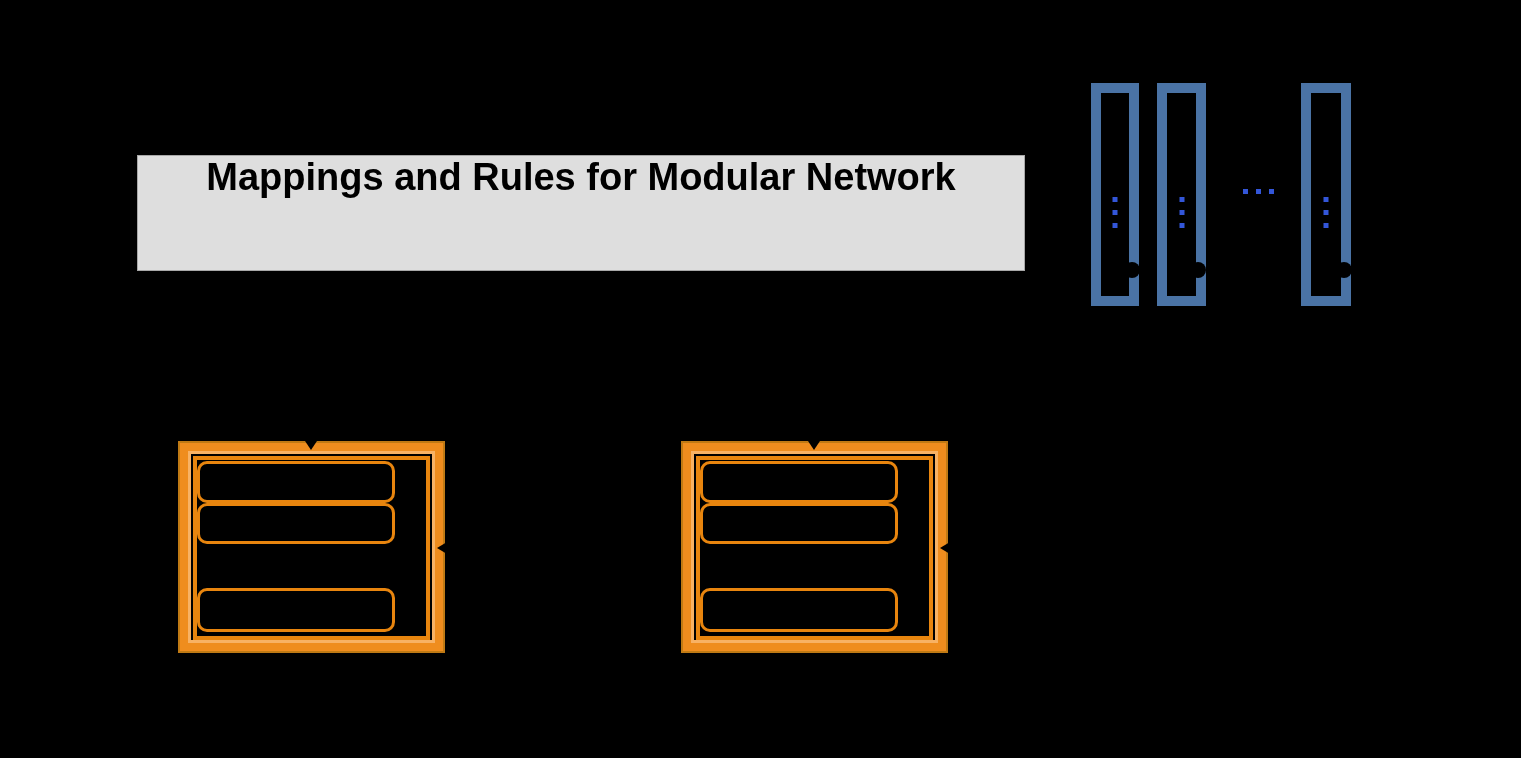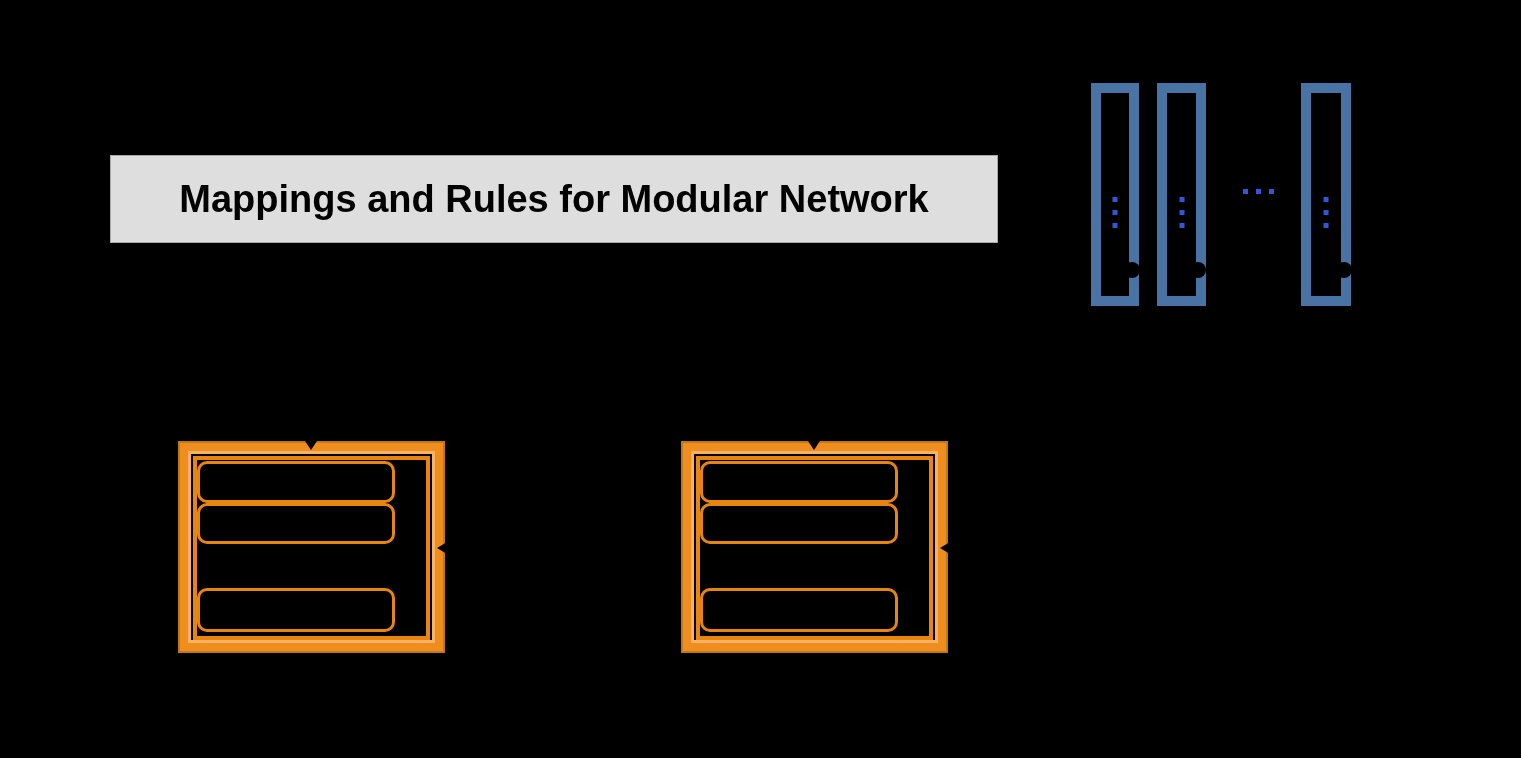--- a/index.html
+++ b/index.html
@@ -12,29 +12,29 @@
     width: 1521px;
     height: 758px;
     background: var(--background, #000);
     overflow: hidden;
     font-family: "Liberation Sans", sans-serif;
   }
 
   
   .title-box {
     position: absolute;
-    left: 110px;
+    left: 137px;
     top: 155px;
     width: 888px;
-    height: 88px;
+    height: 116px;
     box-sizing: border-box;
     background: var(--title-bg, #dedede);
     border: 1px solid var(--title-border, #a8a8a8);
     display: flex;
-    align-items: center;
+    align-items: flex-start;
     justify-content: center;
   }
   .title-text {
     font-size: 38px;
     font-weight: bold;
     color: var(--title-text, #000);
     white-space: nowrap;
   }
 
   

